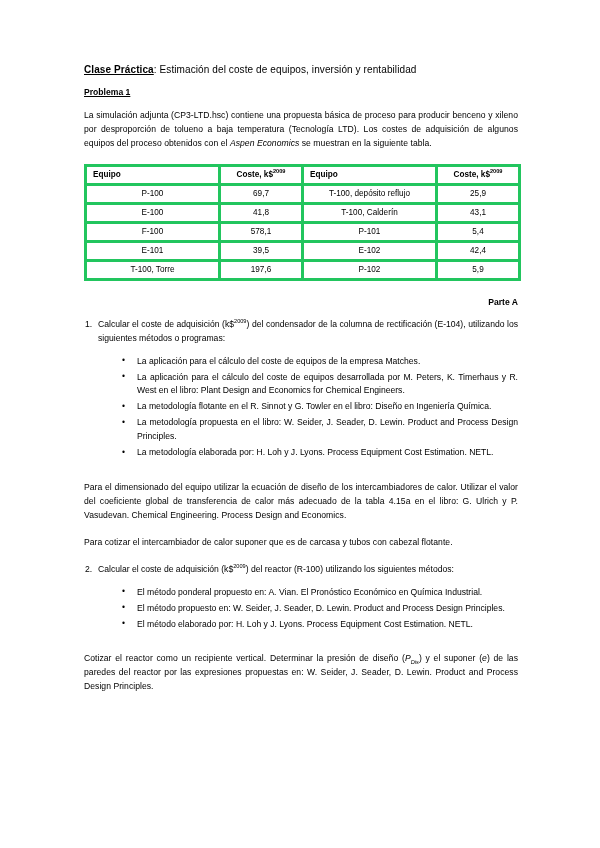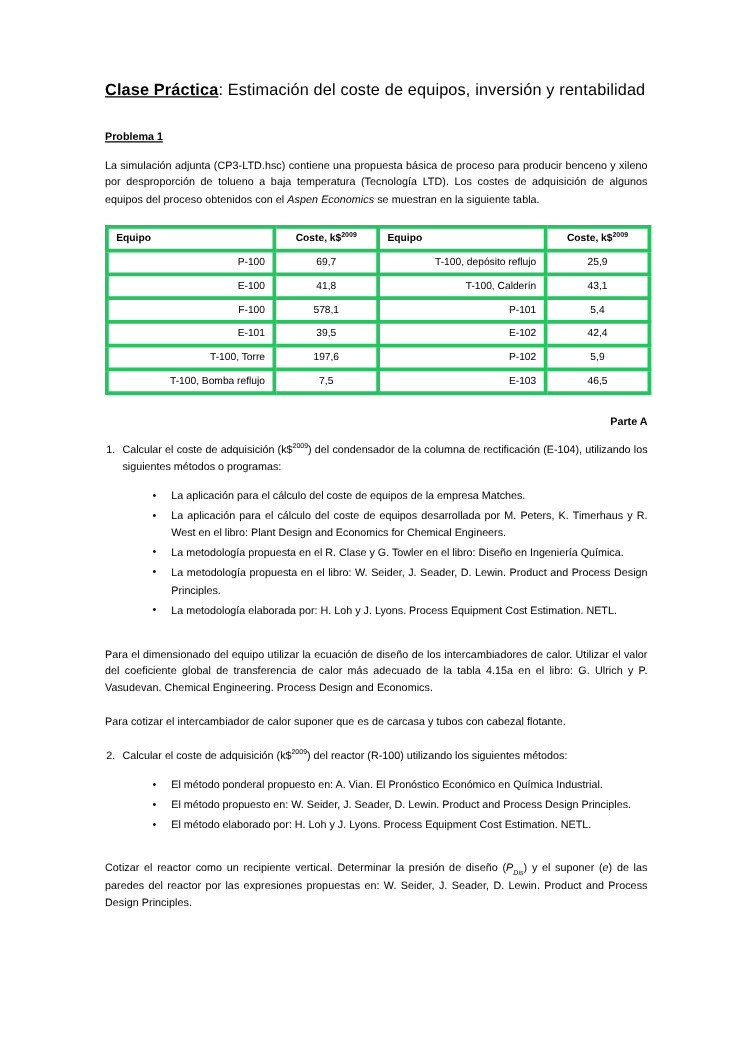--- a/index.html
+++ b/index.html
@@ -22,23 +22,23 @@
     height: 848px;
     background: #ffffff;
   }
   .content {
     position: absolute;
     left: 84px;
     top: 62px;
     width: 434px;
   }
   .line-title {
-    font-size: 13px;
+    font-size: 10px;
     line-height: 1.5;
-    margin-bottom: 17px;
+    margin-bottom: 4px;
     letter-spacing: 0.01em;
   }
   .line-title .u {
     text-decoration: underline;
     font-weight: bold;
   }
   .heading {
     font-size: 8.6px;
     font-weight: bold;
     text-decoration: underline;
@@ -82,21 +82,21 @@
     vertical-align: middle;
   }
   table.cost-table thead th {
     font-weight: bold;
     text-align: left;
   }
   table.cost-table thead th.c {
     text-align: center;
   }
   table.cost-table tbody td.name {
-    text-align: right;
+    text-align: center;
   }
   table.cost-table tbody td.val {
     text-align: center;
   }
   col.c1 { width: 134px; }
   col.c2 { width: 83px; }
   col.c3 { width: 134px; }
   col.c4 { width: 83px; }
 
   
@@ -200,38 +200,32 @@
           <td class="val">39,5</td>
           <td class="name">E-102</td>
           <td class="val">42,4</td>
         </tr>
         <tr>
           <td class="name">T-100, Torre</td>
           <td class="val">197,6</td>
           <td class="name">P-102</td>
           <td class="val">5,9</td>
         </tr>
-        <tr>
-          <td class="name">T-100, Bomba reflujo</td>
-          <td class="val">7,5</td>
-          <td class="name">E-103</td>
-          <td class="val">46,5</td>
-        </tr>
       </tbody>
     </table>
 
     <div style="font-size:8.6px;font-weight:bold;margin-bottom:11px;text-align:right;">Parte A</div>
 
     <ol class="olist">
       <li>
         <span class="num">1.</span><span>Calcular el coste de adquisición (k$</span><sup>2009</sup><span>) del condensador de la columna de rectificación (E-104), utilizando los siguientes métodos o programas:</span>
         <ul class="blist">
           <li><span class="bullet">•</span><span>La aplicación para el cálculo del coste de equipos de la empresa Matches.</span></li>
           <li class="just"><span class="bullet">•</span><span>La aplicación para el cálculo del coste de equipos desarrollada por M. Peters, K. Timerhaus y R. West en el libro: Plant Design and Economics for Chemical Engineers.</span></li>
-          <li class="just"><span class="bullet">•</span><span>La metodología propuesta en el R. Clase y G. Towler en el libro: Diseño en Ingeniería Química.</span></li>
+          <li class="just"><span class="bullet">•</span><span>La metodología flotante en el R. Sinnot y G. Towler en el libro: Diseño en Ingeniería Química.</span></li>
           <li class="just"><span class="bullet">•</span><span>La metodología propuesta en el libro: W. Seider, J. Seader, D. Lewin. Product and Process Design Principles.</span></li>
           <li class="just"><span class="bullet">•</span><span>La metodología elaborada por: H. Loh y J. Lyons. Process Equipment Cost Estimation. NETL.</span></li>
         </ul>
       </li>
     </ol>
 
     <div class="gap-after-list"></div>
 
     <div class="para">Para el dimensionado del equipo utilizar la ecuación de diseño de los intercambiadores de calor. Utilizar el valor del coeficiente global de transferencia de calor más adecuado de la tabla 4.15a en el libro: G. Ulrich y P. Vasudevan. Chemical Engineering. Process Design and Economics.</div>
 

